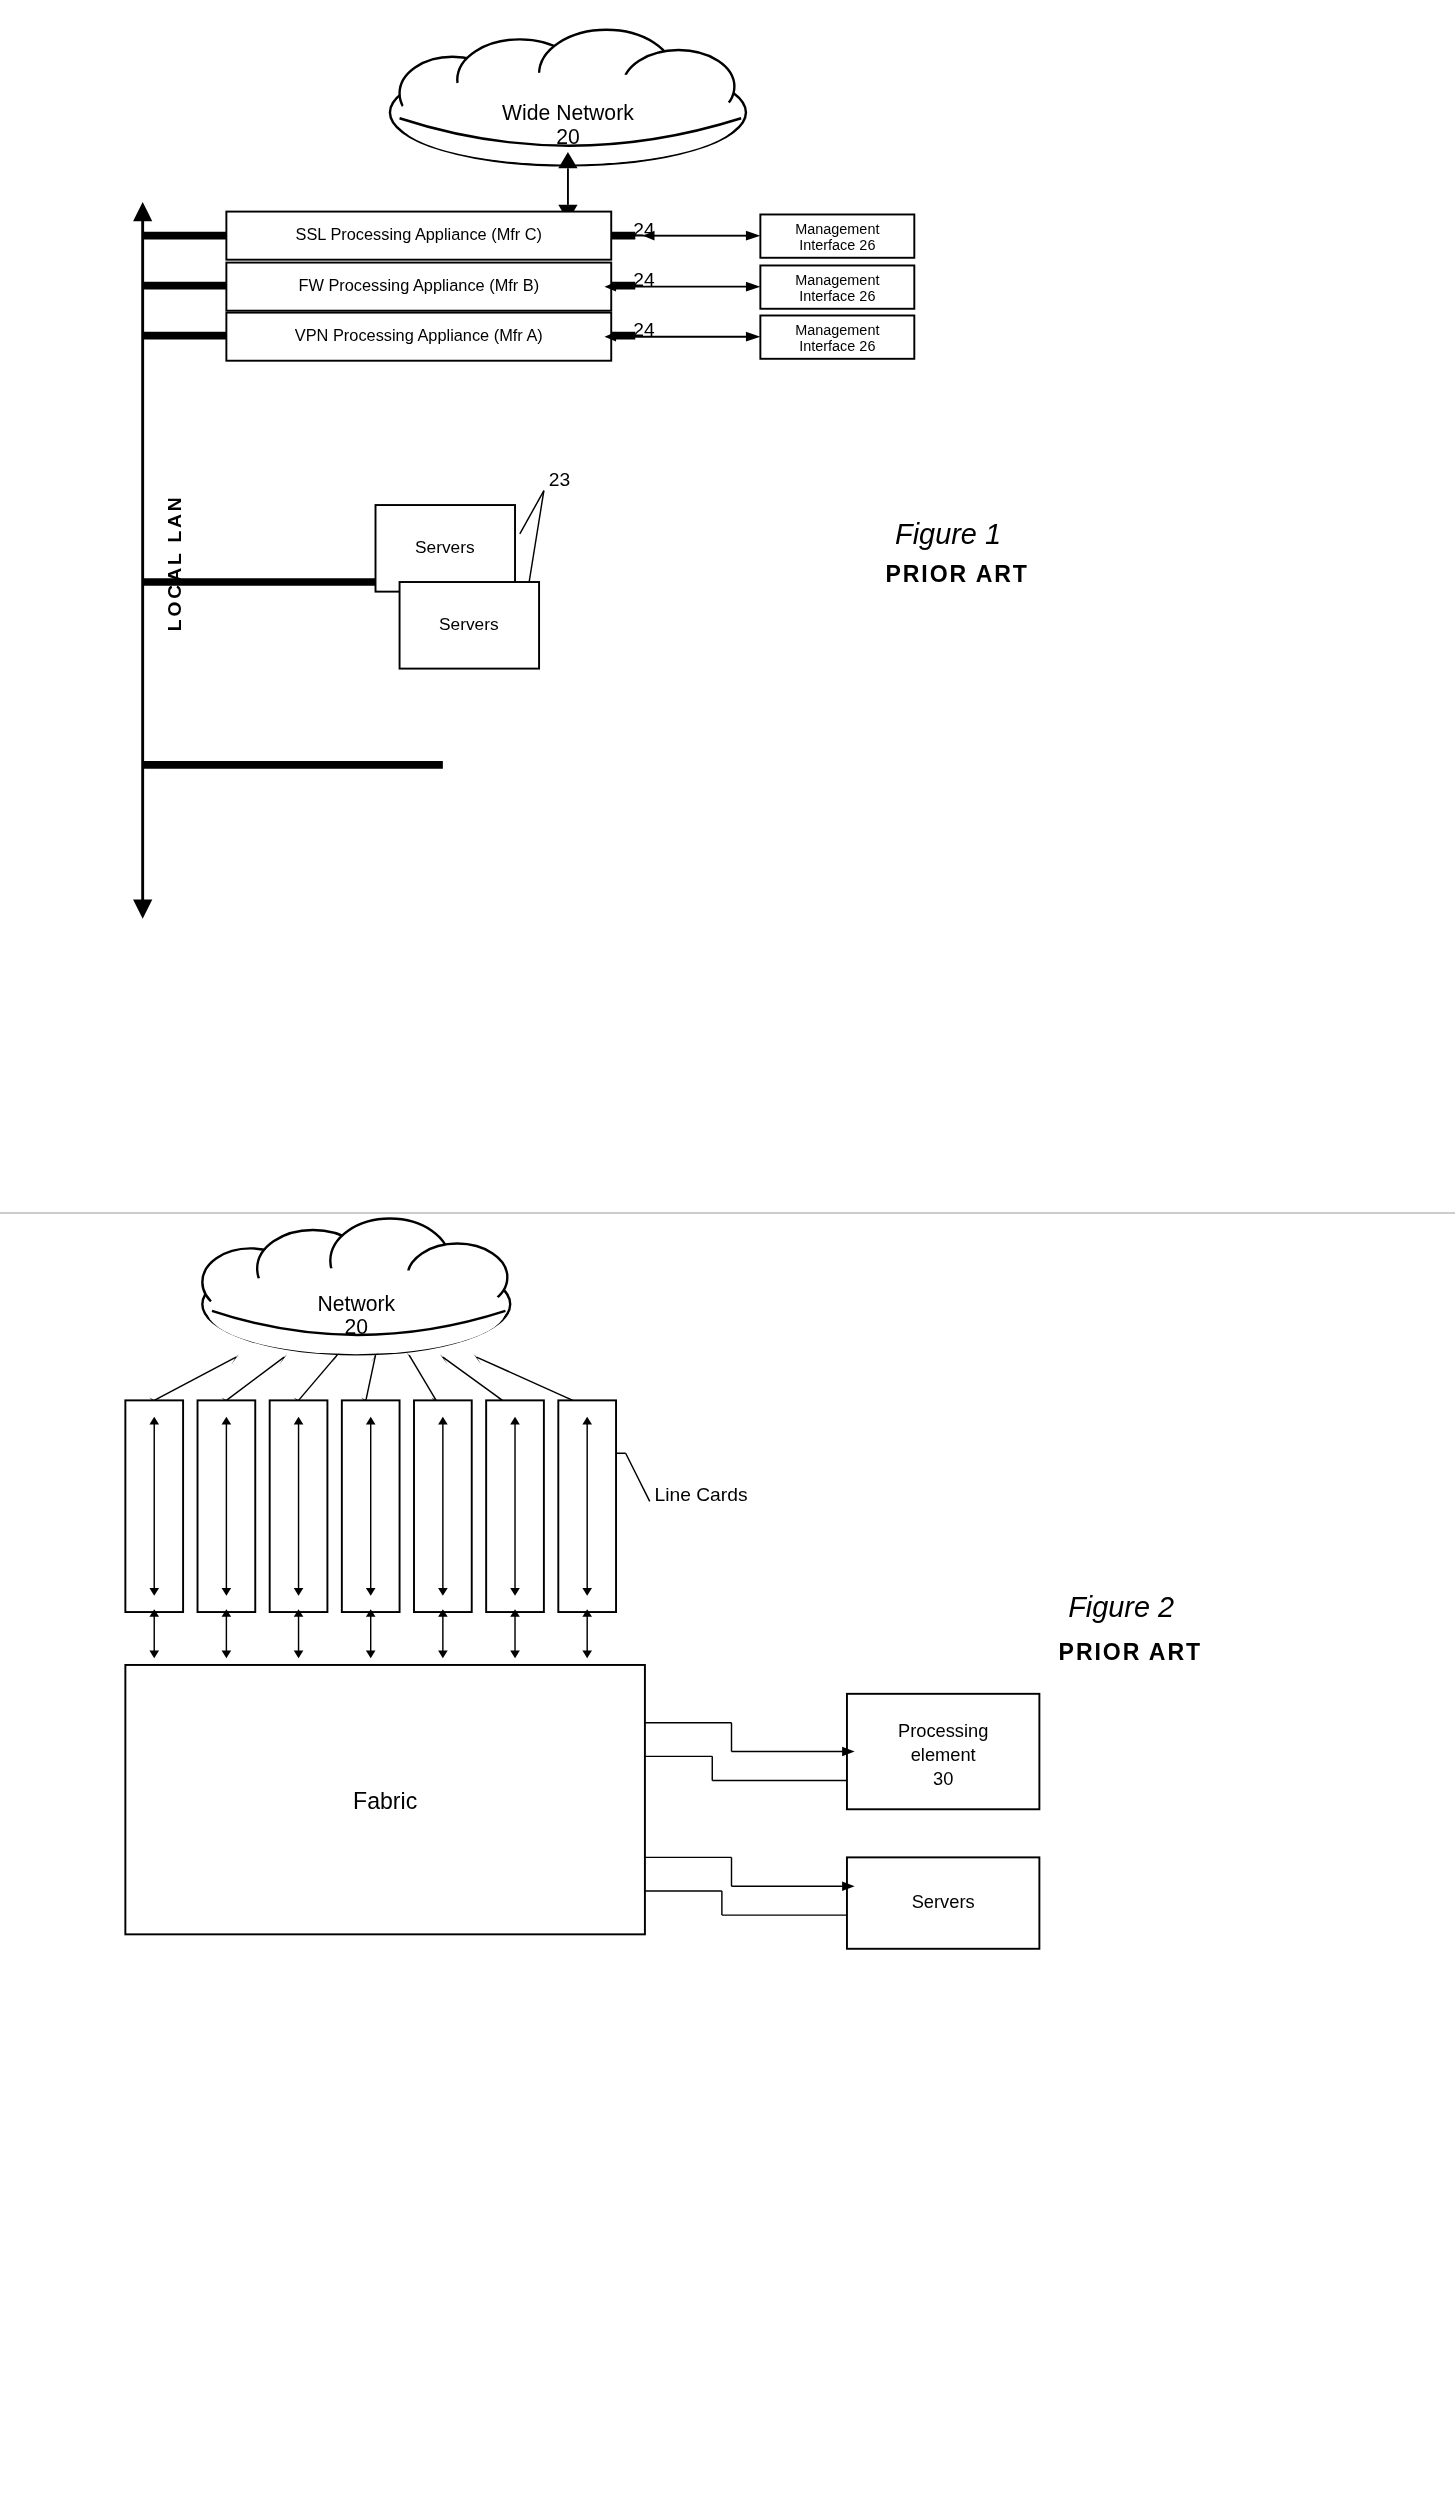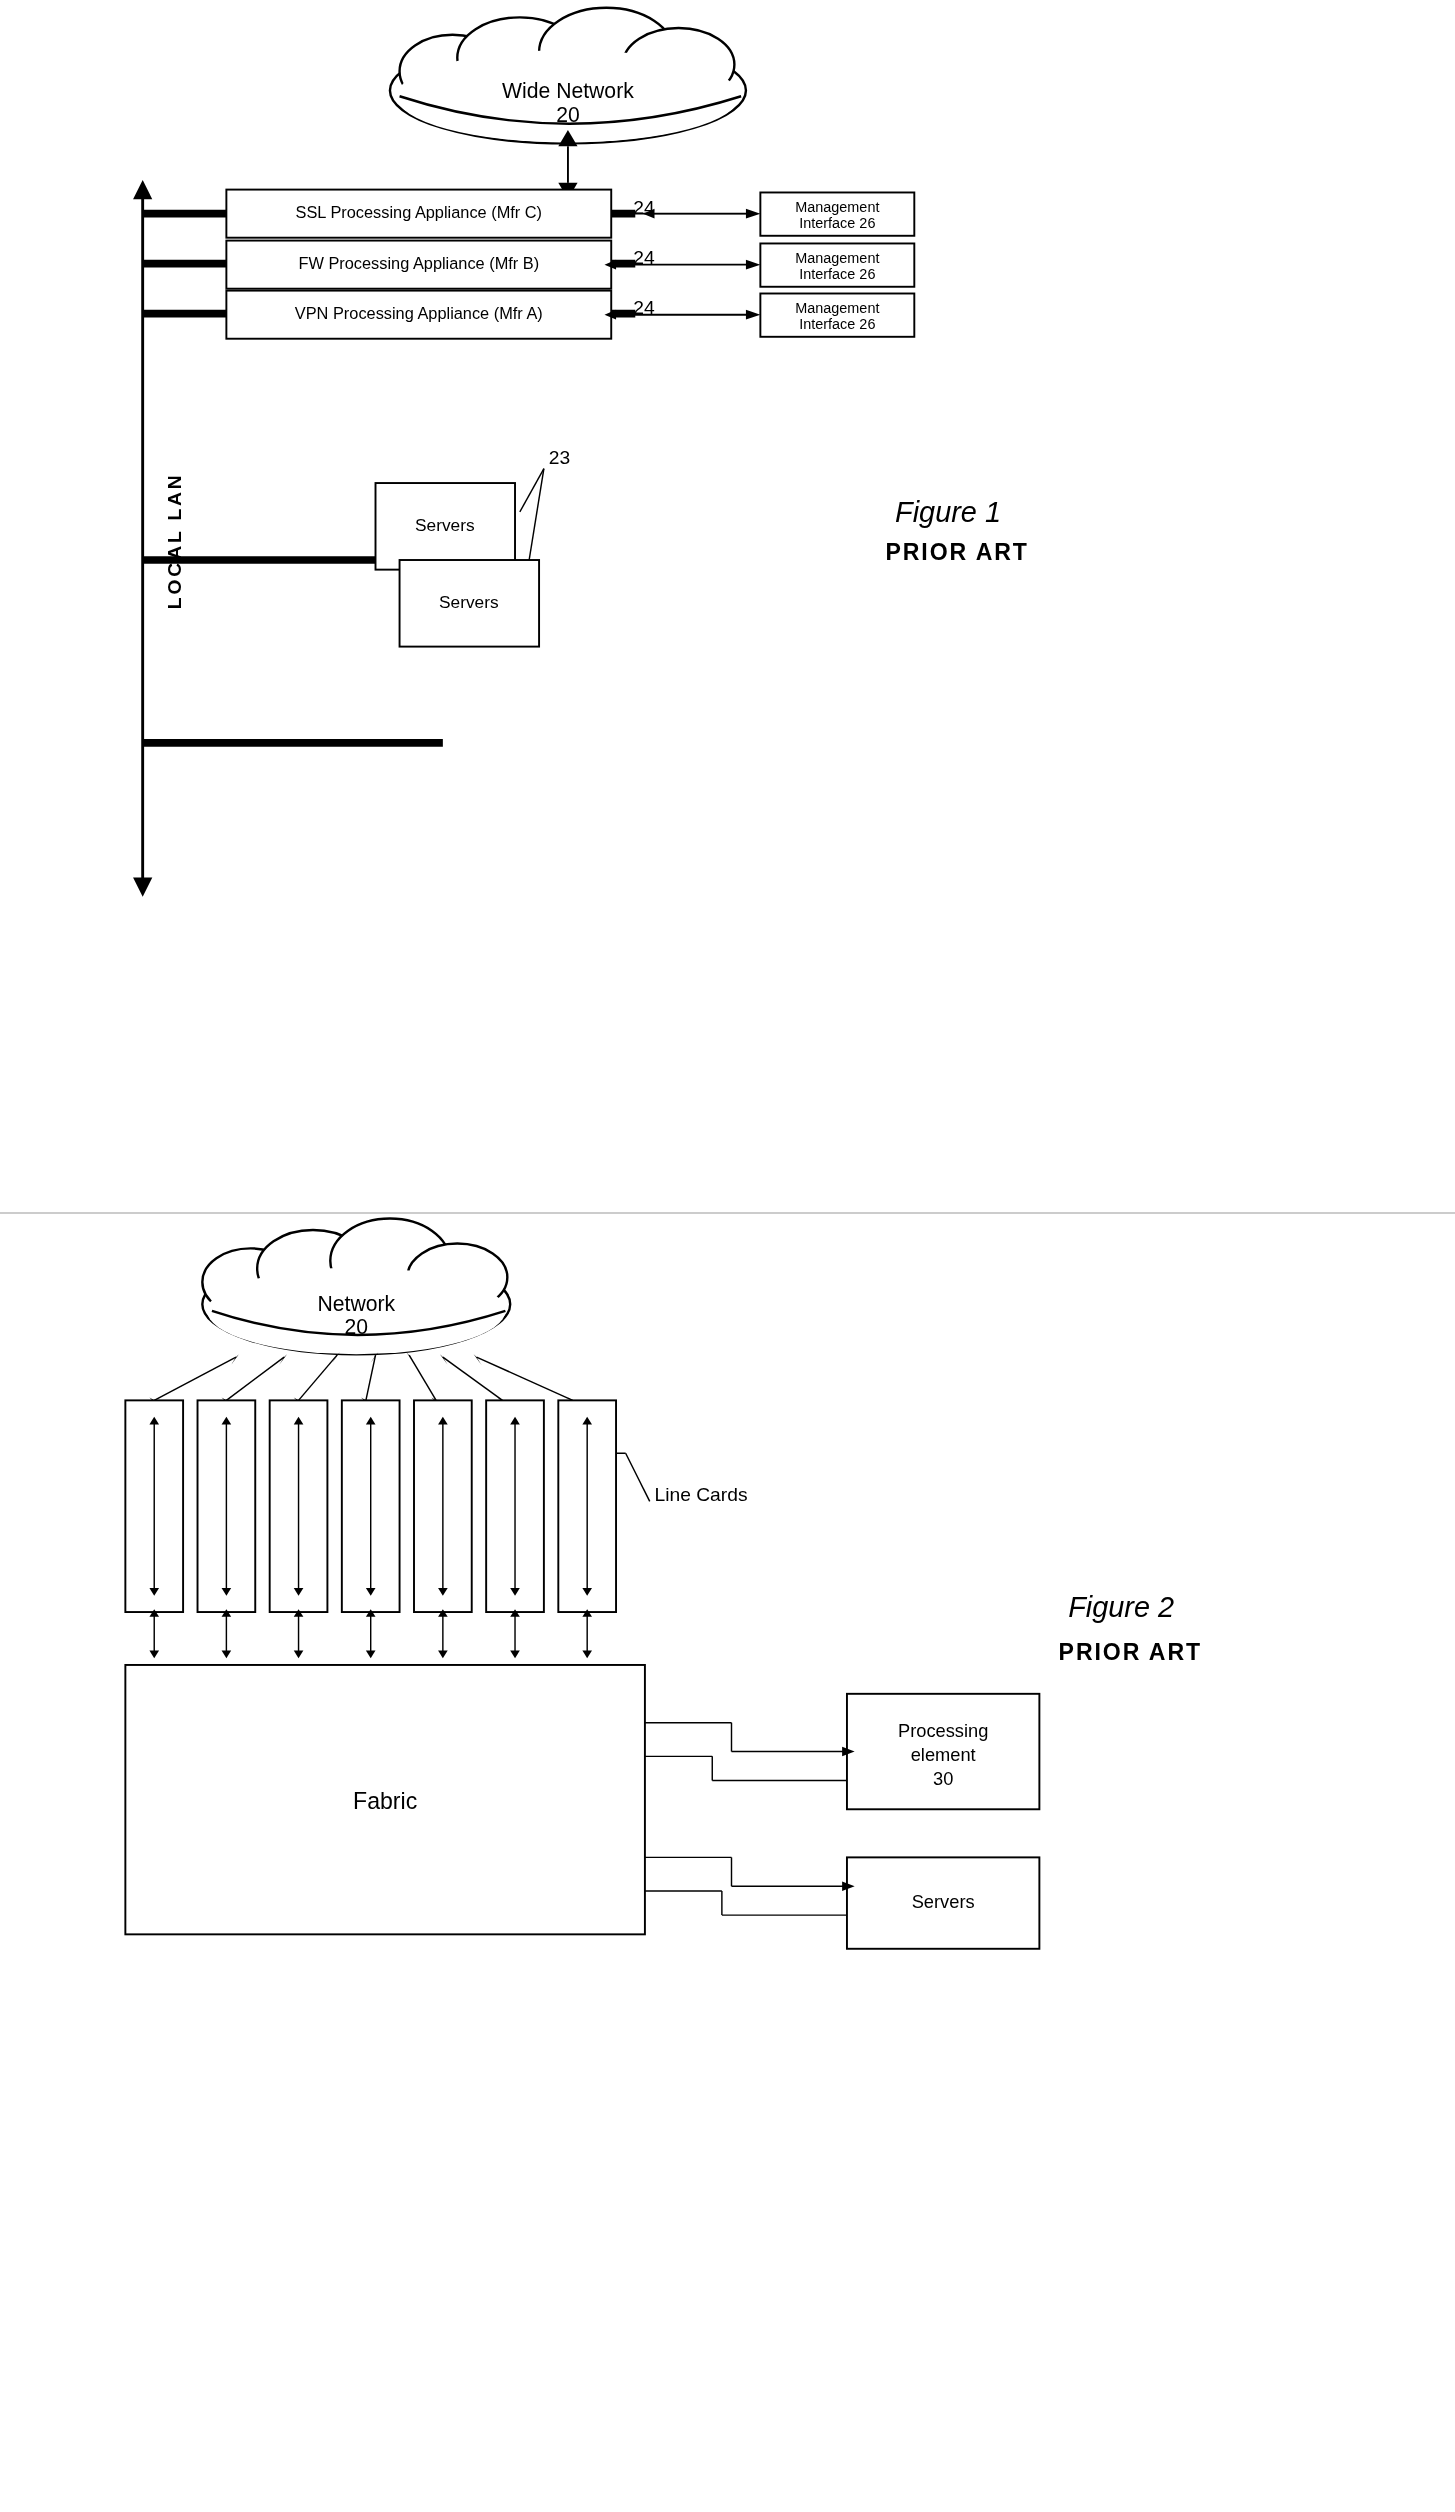--- a/index.html
+++ b/index.html
@@ -15,21 +15,21 @@
     .page {
       width: 1456px;
       min-height: 2512px;
       background: #fff;
       position: relative;
     }
 
     
     .figure1-container {
       position: absolute;
-      top: 21px;
+      top: 43px;
       left: 58px;
       width: 1347px;
       height: 1155px;
     }
 
     
     .figure2-container {
       position: absolute;
       top: 1232px;
       left: 58px;

